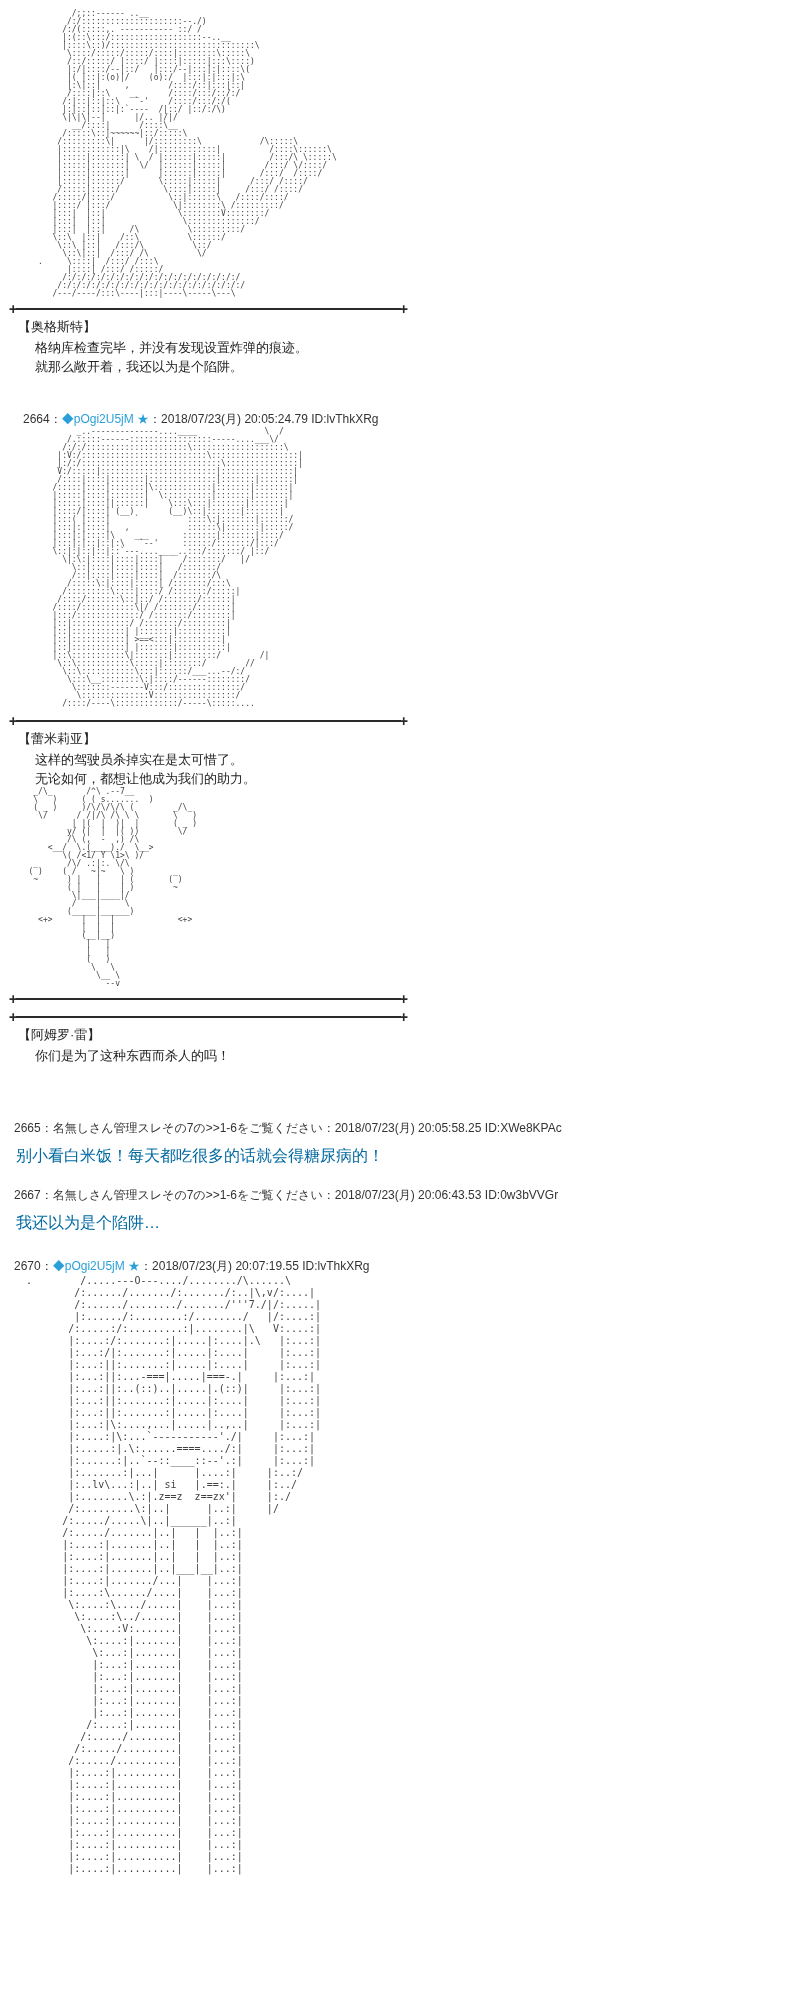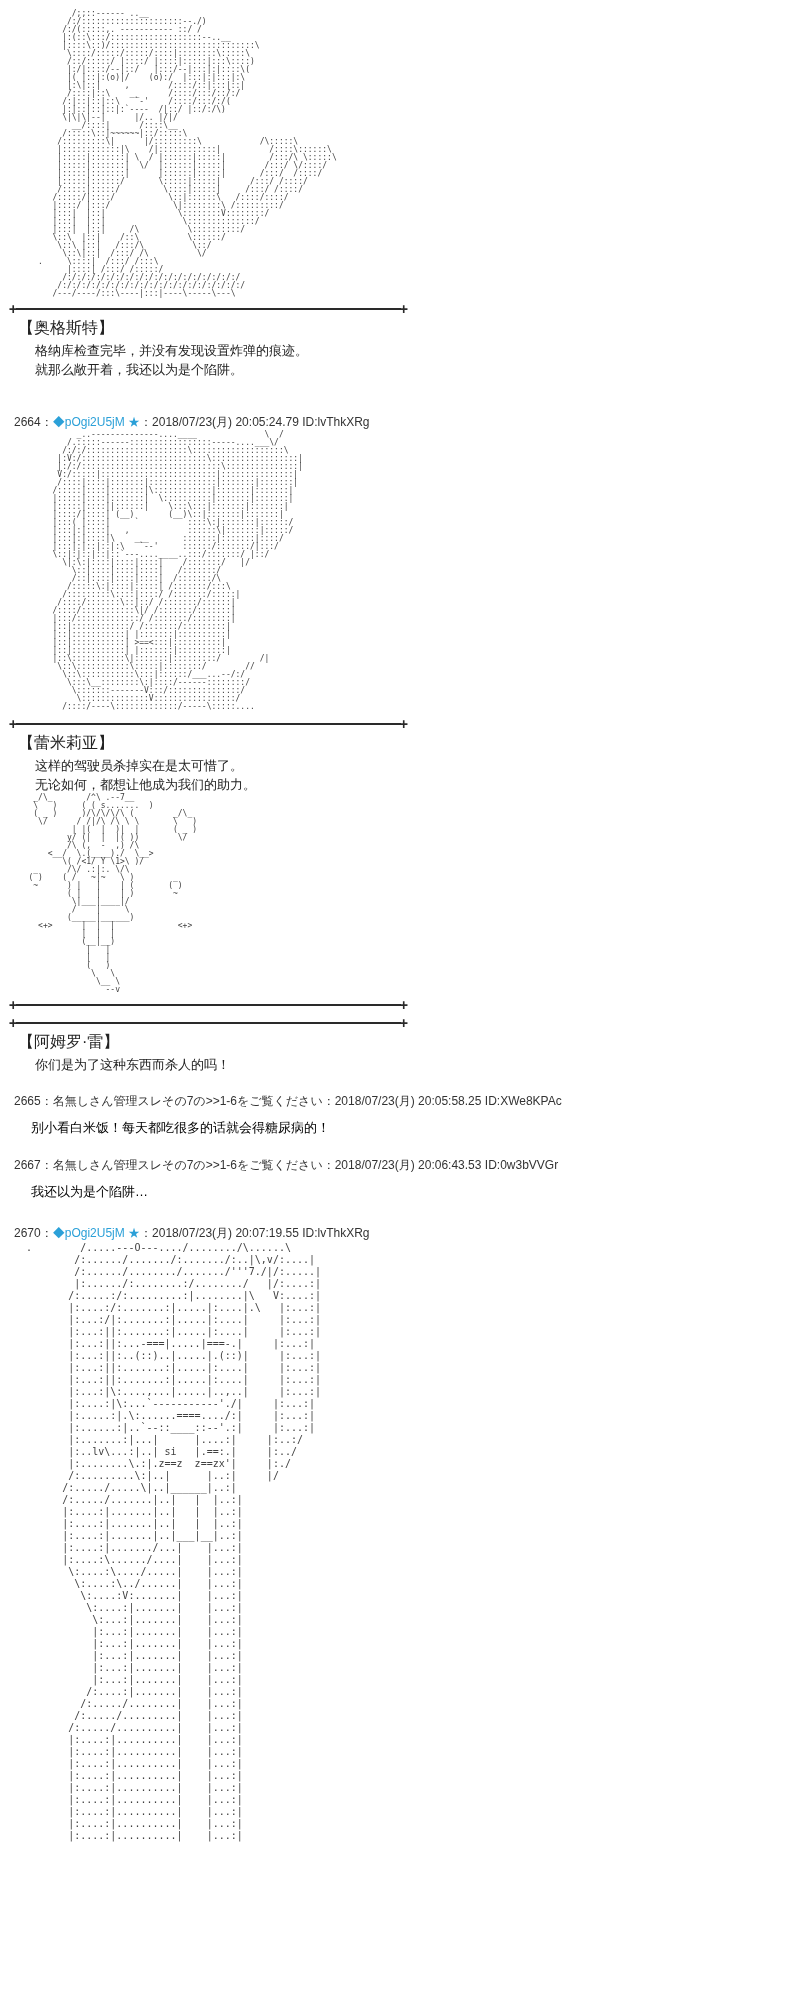--- a/index.html
+++ b/index.html
@@ -26,34 +26,34 @@
   }
   .sep-2 { margin-top: 12px; }
   .sep-4 { margin-top: 16px; }
   .separator::before, .separator::after {
     content: "+"; position: absolute; top: -9px; color: #2a2a2a;
     font-family: "DejaVu Sans Mono", monospace; font-size: 14px; font-weight: bold;
   }
   .separator::before { left: -7px; }
   .separator::after { right: -7px; }
   .dialogue { margin: 4px 0 0 4px; }
-  .speaker { font-size: 16px; color: #222; }
+  .speaker { font-size: 13px; color: #222; }
   .dialogue-lines {
     font-size: 13px; line-height: 1.45; color: #222;
     white-space: pre-line; margin: 3px 0 0 17px;
   }
   .post-header { font-size: 12px; color: #333; margin: 0; }
-  .ph-2664 { margin-top: 34px; }
-  .ph-2665 { margin-top: 18px; }
+  .ph-2664 { margin-top: 34px; margin-left: 9px; }
+  .ph-2665 { margin-top: 54px; }
   .ph-2667 { margin-top: 20px; }
   .ph-2670 { margin-top: 24px; }
   .post-number, .post-meta { color: #333; }
   .trip-name { color: #2ba0d8; }
   .plain-name { color: #333; }
-  .post-body { font-size: 13px; color: #000000; margin: 9px 0 0 17px; }
+  .post-body { font-size: 16px; color: #0369a1; margin: 9px 0 0 2px; }
 </style>
 </head>
 <body>
 
 <div class="viewport">
 
   <pre class="aa aa-small aa-1">            /;;::------ ..__
            /:/:::::::::::::::::::::--./)
           /:/(:::::,. ----------- ::/ /
           |:(::\:::/:::::::::::::::::::--..__

